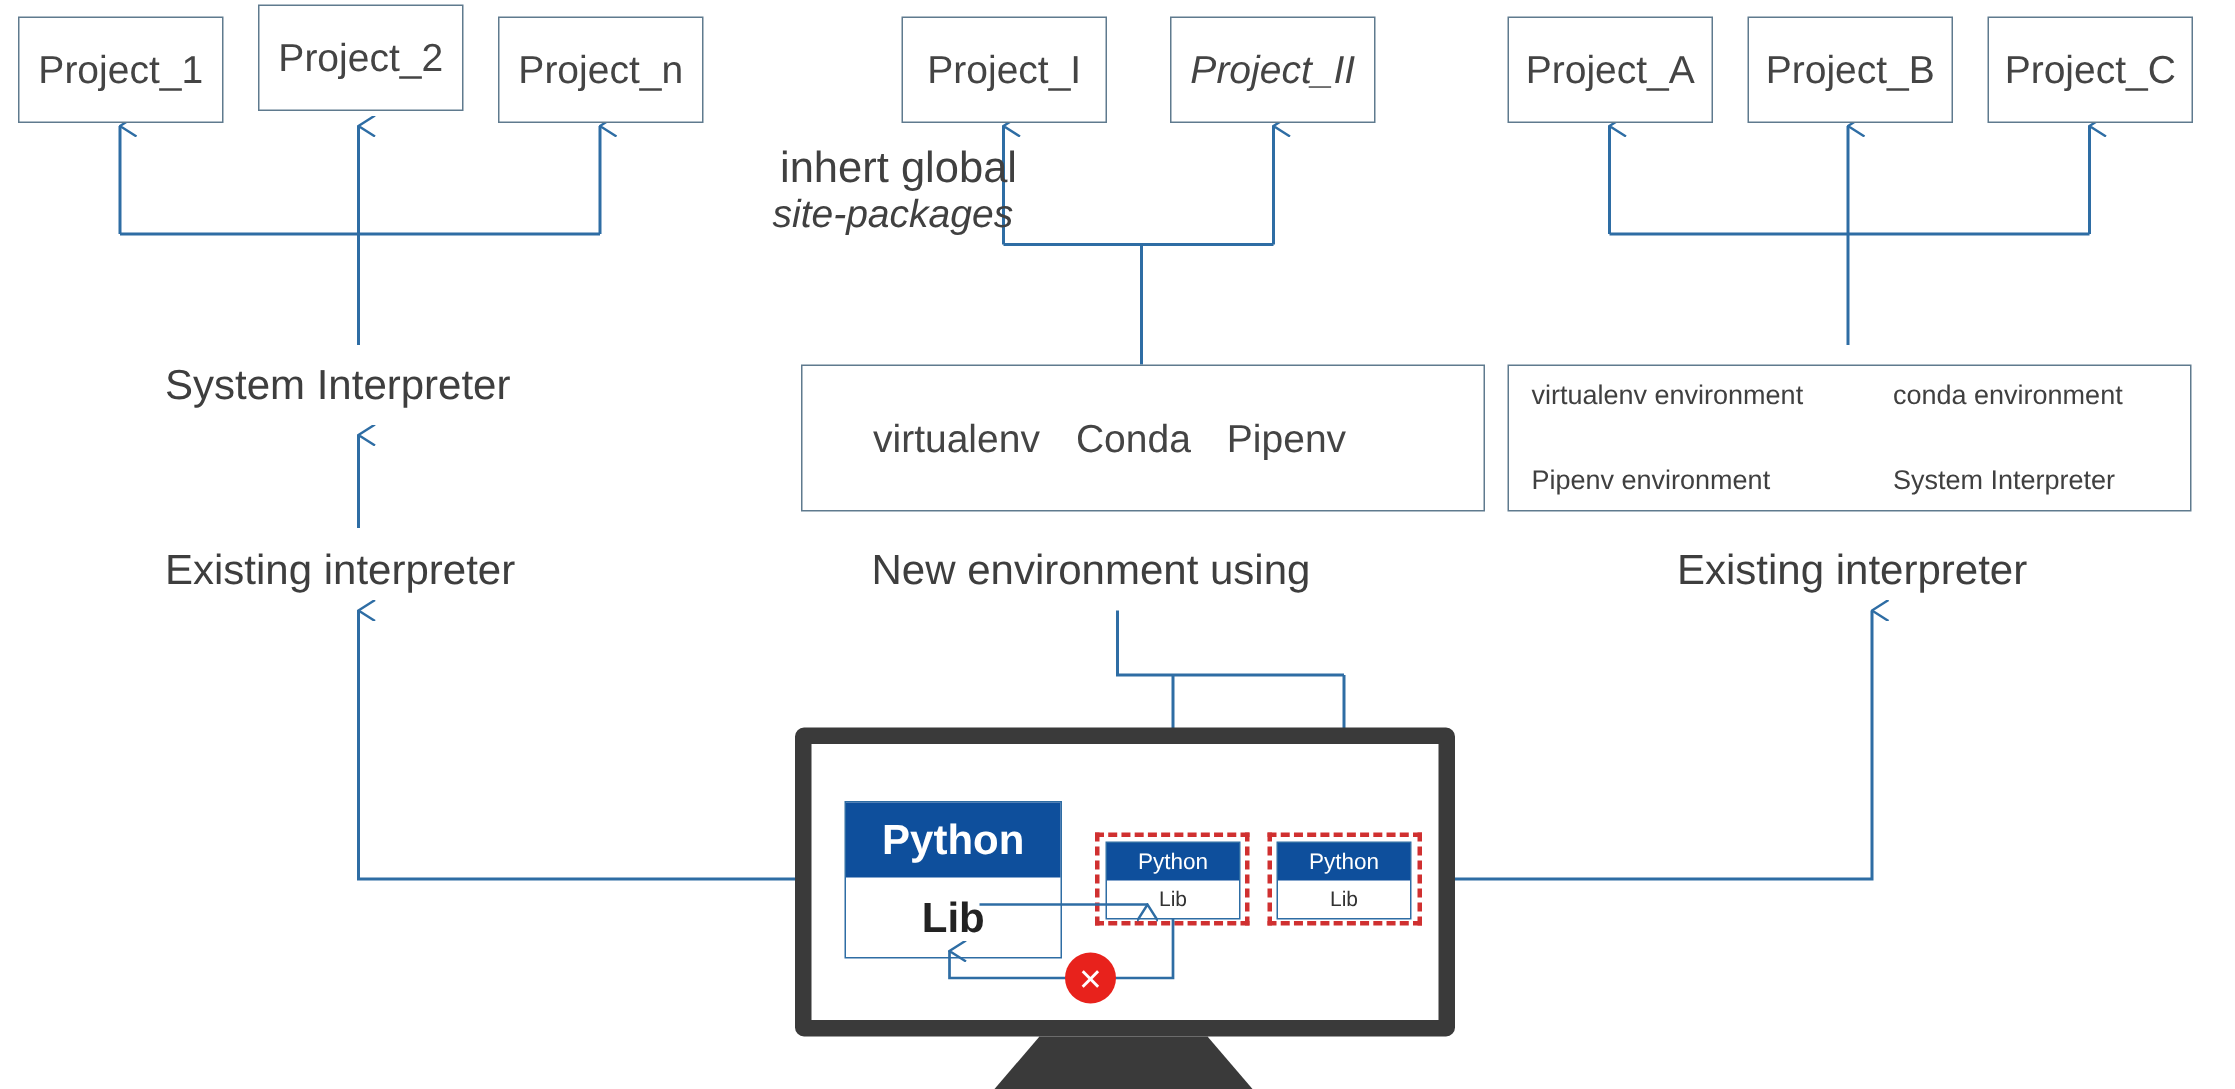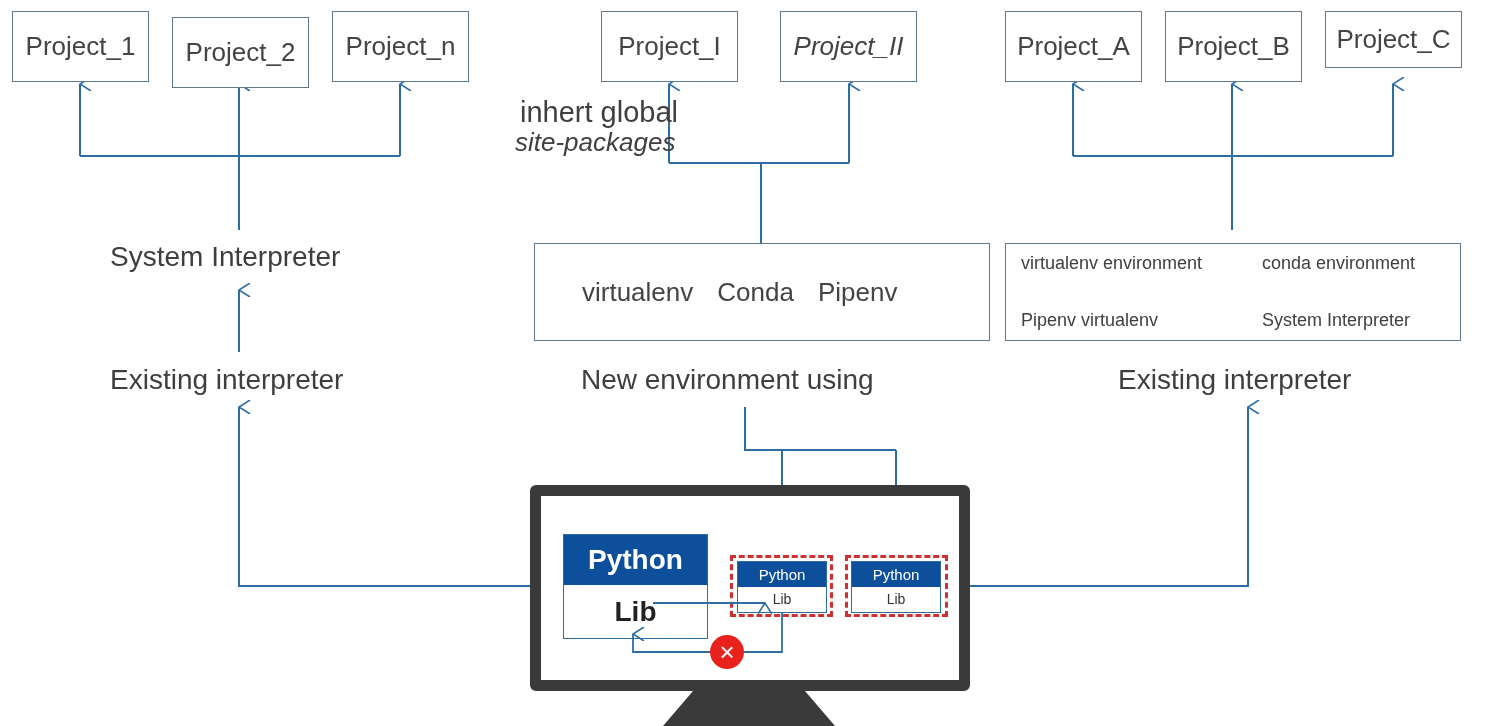--- a/index.html
+++ b/index.html
@@ -65,21 +65,21 @@
     <path d="M1232,230 L1232,84" marker-end="url(#arr)"></path>
     <path d="M1393,156 L1393,84" marker-end="url(#arr)"></path>
     <path d="M1073,156 L1393,156"></path>
     <path d="M946,586 L1248,586 L1248,407" marker-end="url(#arr)"></path>
   </g>
 </svg>
 
 <div class="box" style="left:12px;top:11px;width:137px;height:71px;">
     <span>Project_1</span>
   </div>
-<div class="box" style="left:172px;top:17px;width:137px;height:71px;">
+<div class="box" style="left:172px;top:3px;width:137px;height:71px;">
     <span>Project_2</span>
   </div>
 <div class="box" style="left:332px;top:11px;width:137px;height:71px;">
     <span>Project_n</span>
   </div>
 <div class="label" style="left:110px;top:241px;">System Interpreter</div>
 <div class="label" style="left:110px;top:364px;">Existing interpreter</div>
 
 <div class="box" style="left:601px;top:11px;width:137px;height:71px;">
     <span>Project_I</span>
@@ -97,27 +97,27 @@
   <span>Pipenv</span>
 </div>
 <div class="label" style="left:581px;top:364px;text-align:center;">New environment using</div>
 
 <div class="box" style="left:1005px;top:11px;width:137px;height:71px;">
     <span>Project_A</span>
   </div>
 <div class="box" style="left:1165px;top:11px;width:137px;height:71px;text-align:right;">
     <span>Project_B</span>
   </div>
-<div class="box" style="left:1325px;top:11px;width:137px;height:57px;text-align:center;">
+<div class="box" style="left:1325px;top:11px;width:137px;height:71px;text-align:center;">
     <span>Project_C</span>
   </div>
 <div class="box" style="left:1005px;top:243px;width:456px;height:98px;"></div>
 <div class="small" style="left:1021px;top:253px;">virtualenv environment</div>
 <div class="small" style="left:1262px;top:253px;">conda environment</div>
-<div class="small" style="left:1021px;top:310px;">Pipenv virtualenv</div>
+<div class="small" style="left:1021px;top:310px;">Pipenv environment</div>
 <div class="small" style="left:1262px;top:310px;">System Interpreter</div>
 <div class="label" style="left:1118px;top:364px;">Existing interpreter</div>
 
 <div class="monitor"></div>
 <div class="stand"></div>
 <div class="stand-body"></div>
 <div class="stand2"></div>
 
 <div class="py-big">
   <div class="head">Python</div>

